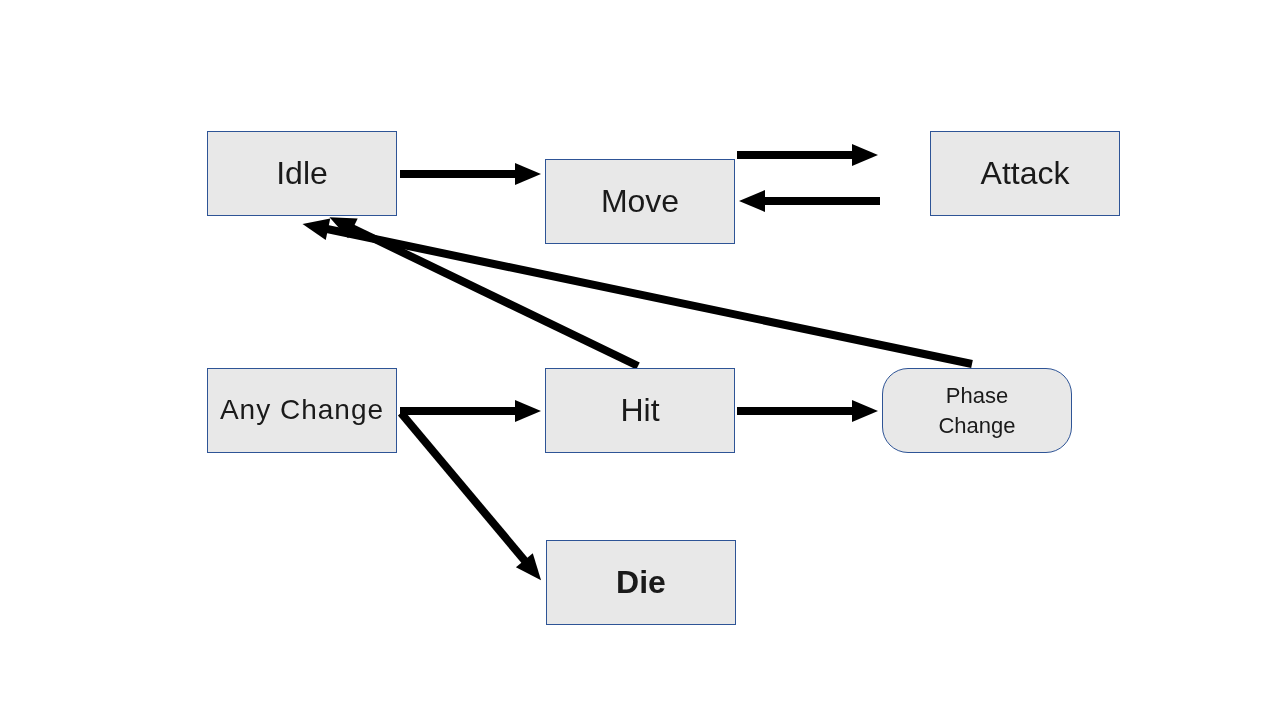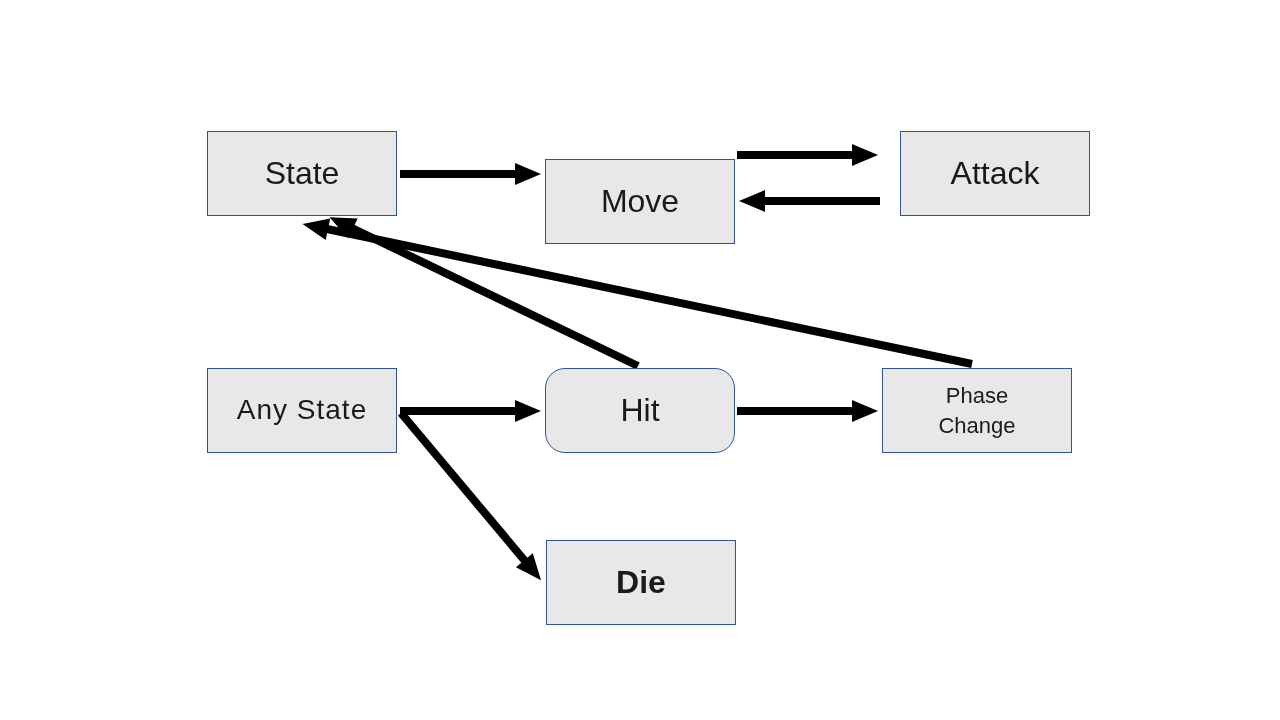--- a/index.html
+++ b/index.html
@@ -47,24 +47,24 @@
   }
   .node-label--small {
     font-size: 22px;
     line-height: 1.35;
     white-space: normal;
     display: inline-block;
     width: 110px;
   }
   .pos-idle        { left: 207px; top: 131px; }
   .pos-move        { left: 545px; top: 131px; margin-top: 28px; }
-  .pos-attack      { left: 900px; top: 131px; text-align: right; }
+  .pos-attack      { left: 930px; top: 131px; text-align: right; }
   .pos-any-state   { left: 207px; top: 368px; }
-  .pos-hit         { left: 545px; top: 368px; border-radius: 20px; }
-  .pos-phase-change{ left: 882px; top: 368px; }
+  .pos-hit         { left: 545px; top: 368px; }
+  .pos-phase-change{ left: 882px; top: 368px; border-radius: 26px; }
   .pos-die         { left: 546px; top: 540px; font-weight: bold; }
 </style>
 </head>
 <body>
 
 <div class="canvas">
 
   <svg class="edges-layer" width="1280" height="720" viewBox="0 0 1280 720" xmlns="http://www.w3.org/2000/svg">
     <defs>
       <marker id="arrowhead" markerUnits="userSpaceOnUse" markerWidth="28" markerHeight="24" viewBox="0 0 28 24" refX="2" refY="12" orient="auto">
@@ -83,33 +83,33 @@
     <line x1="972" y1="364" x2="327" y2="229" stroke="#000000" stroke-width="8" marker-end="url(#arrowhead)"></line>
 
     <line x1="400" y1="411" x2="516" y2="411" stroke="#000000" stroke-width="8" marker-end="url(#arrowhead)"></line>
 
     <line x1="737" y1="411" x2="853" y2="411" stroke="#000000" stroke-width="8" marker-end="url(#arrowhead)"></line>
 
     <line x1="401" y1="413" x2="525" y2="561" stroke="#000000" stroke-width="8" marker-end="url(#arrowhead)"></line>
   </svg>
 
   <div class="node pos-idle">
-    <span class="node-label">State</span>
+    <span class="node-label">Idle</span>
   </div>
 
   <div class="node pos-move">
     <span class="node-label">Move</span>
   </div>
 
   <div class="node pos-attack">
     <span class="node-label">Attack</span>
   </div>
 
   <div class="node pos-any-state">
-    <span class="node-label node-label--medium">Any State</span>
+    <span class="node-label node-label--medium">Any Change</span>
   </div>
 
   <div class="node pos-hit">
     <span class="node-label">Hit</span>
   </div>
 
   <div class="node pos-phase-change">
     <span class="node-label node-label--small">Phase Change</span>
   </div>
 

